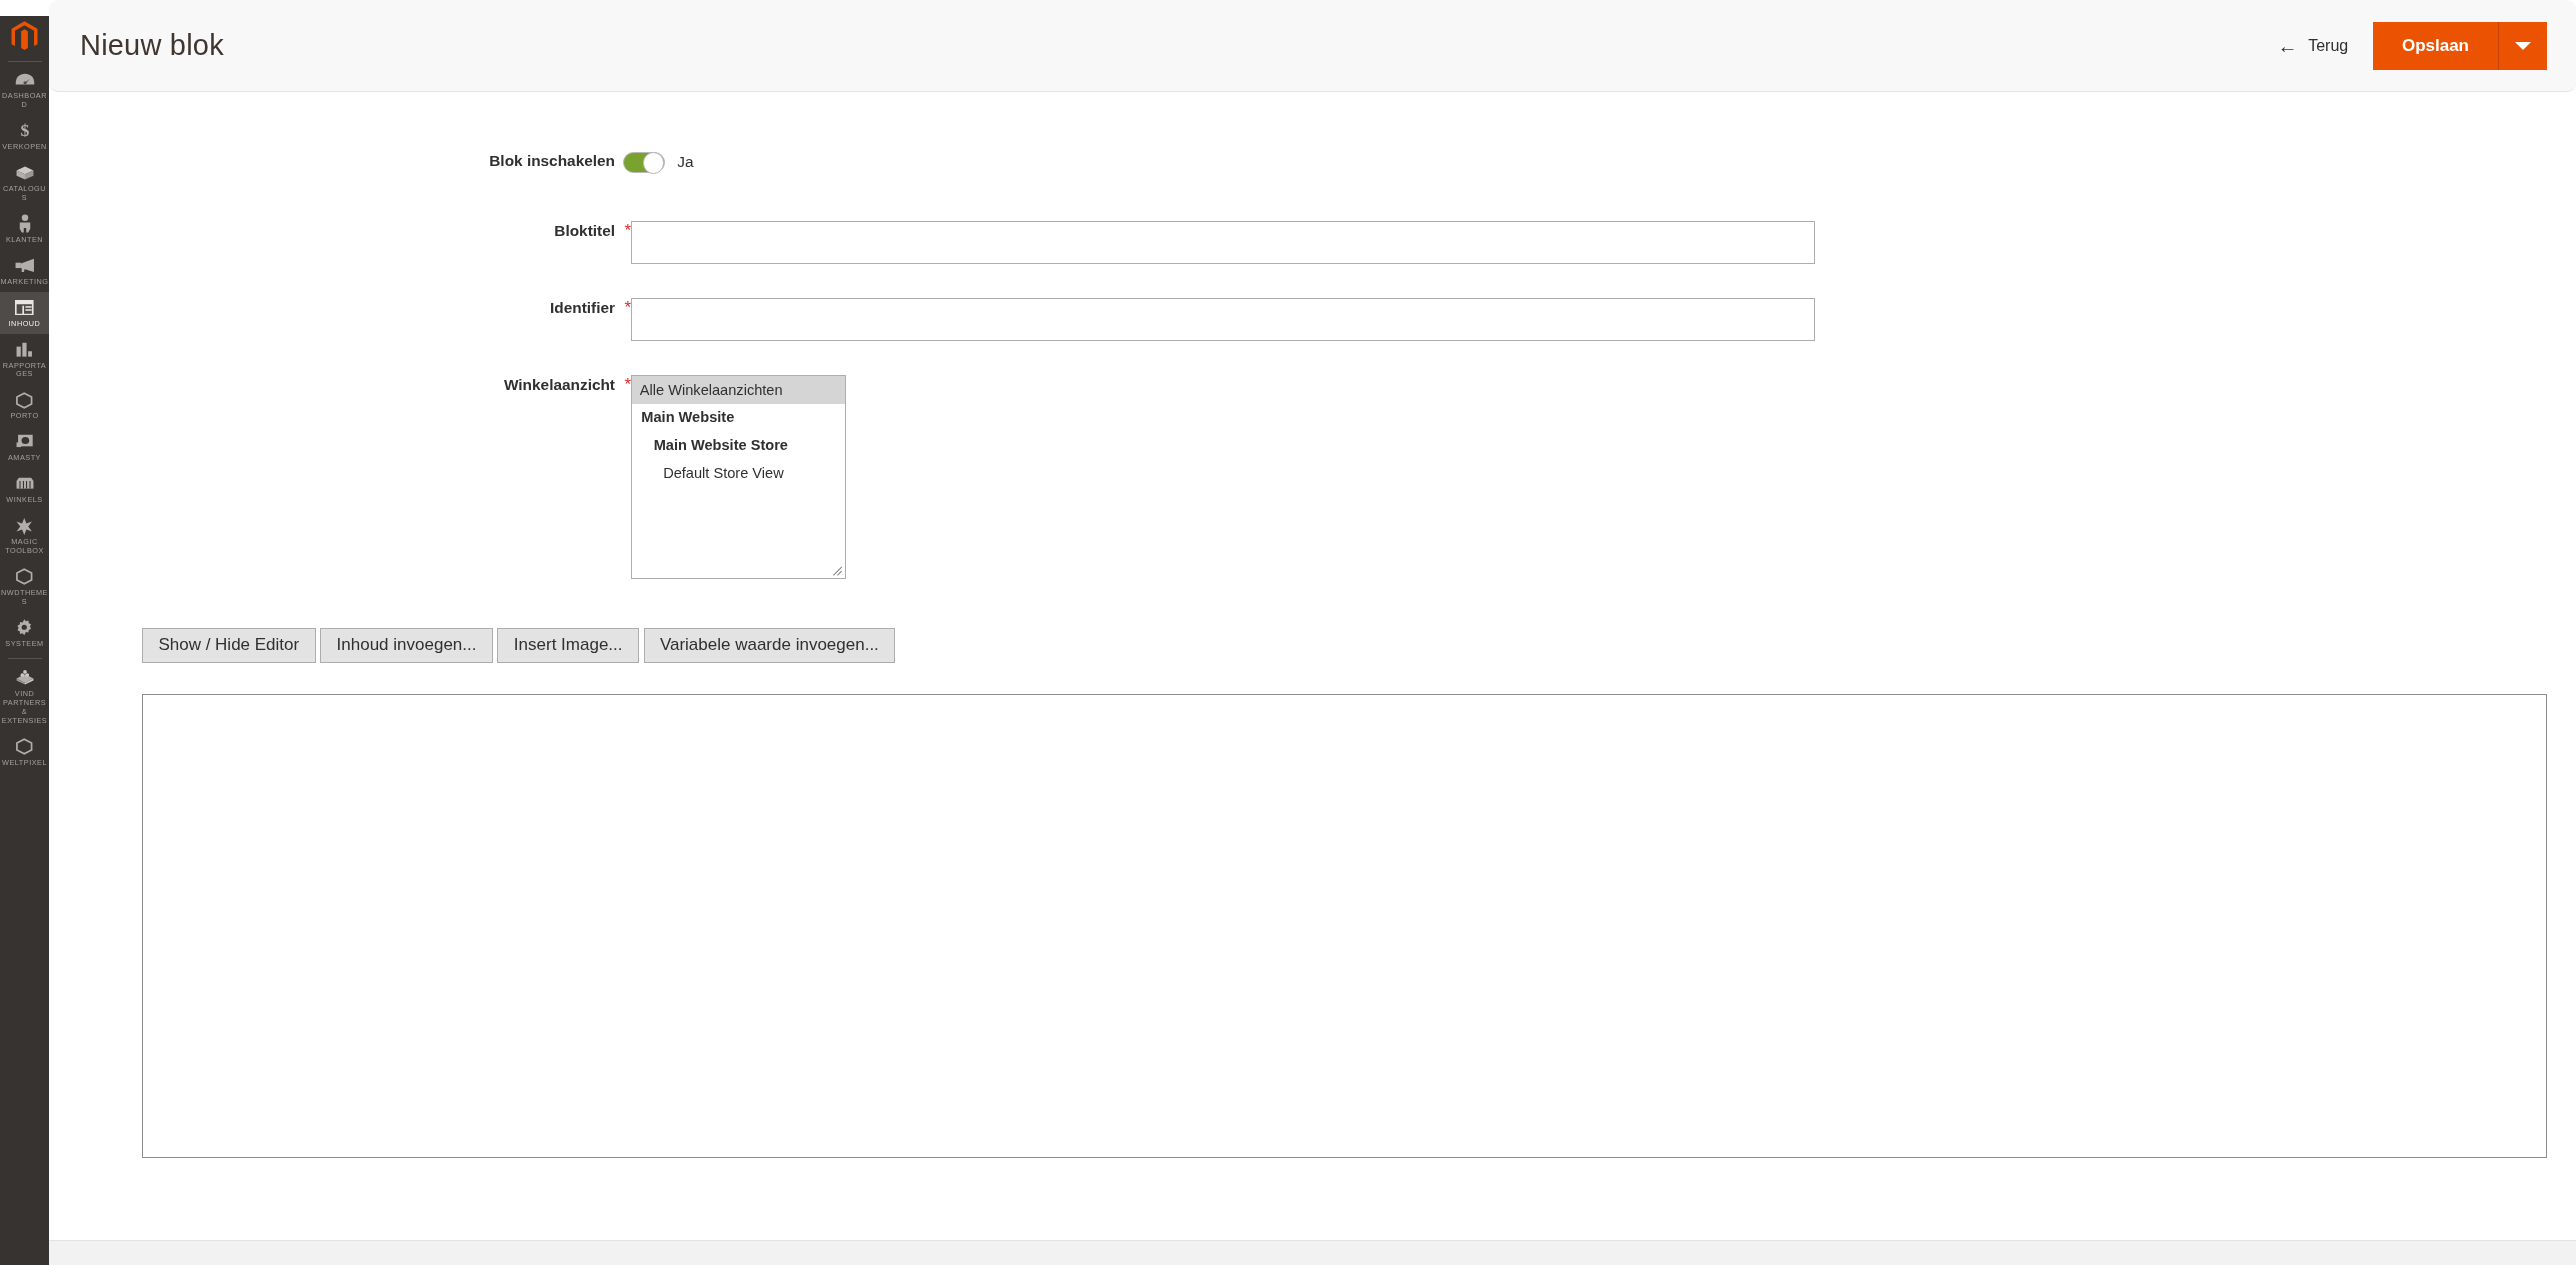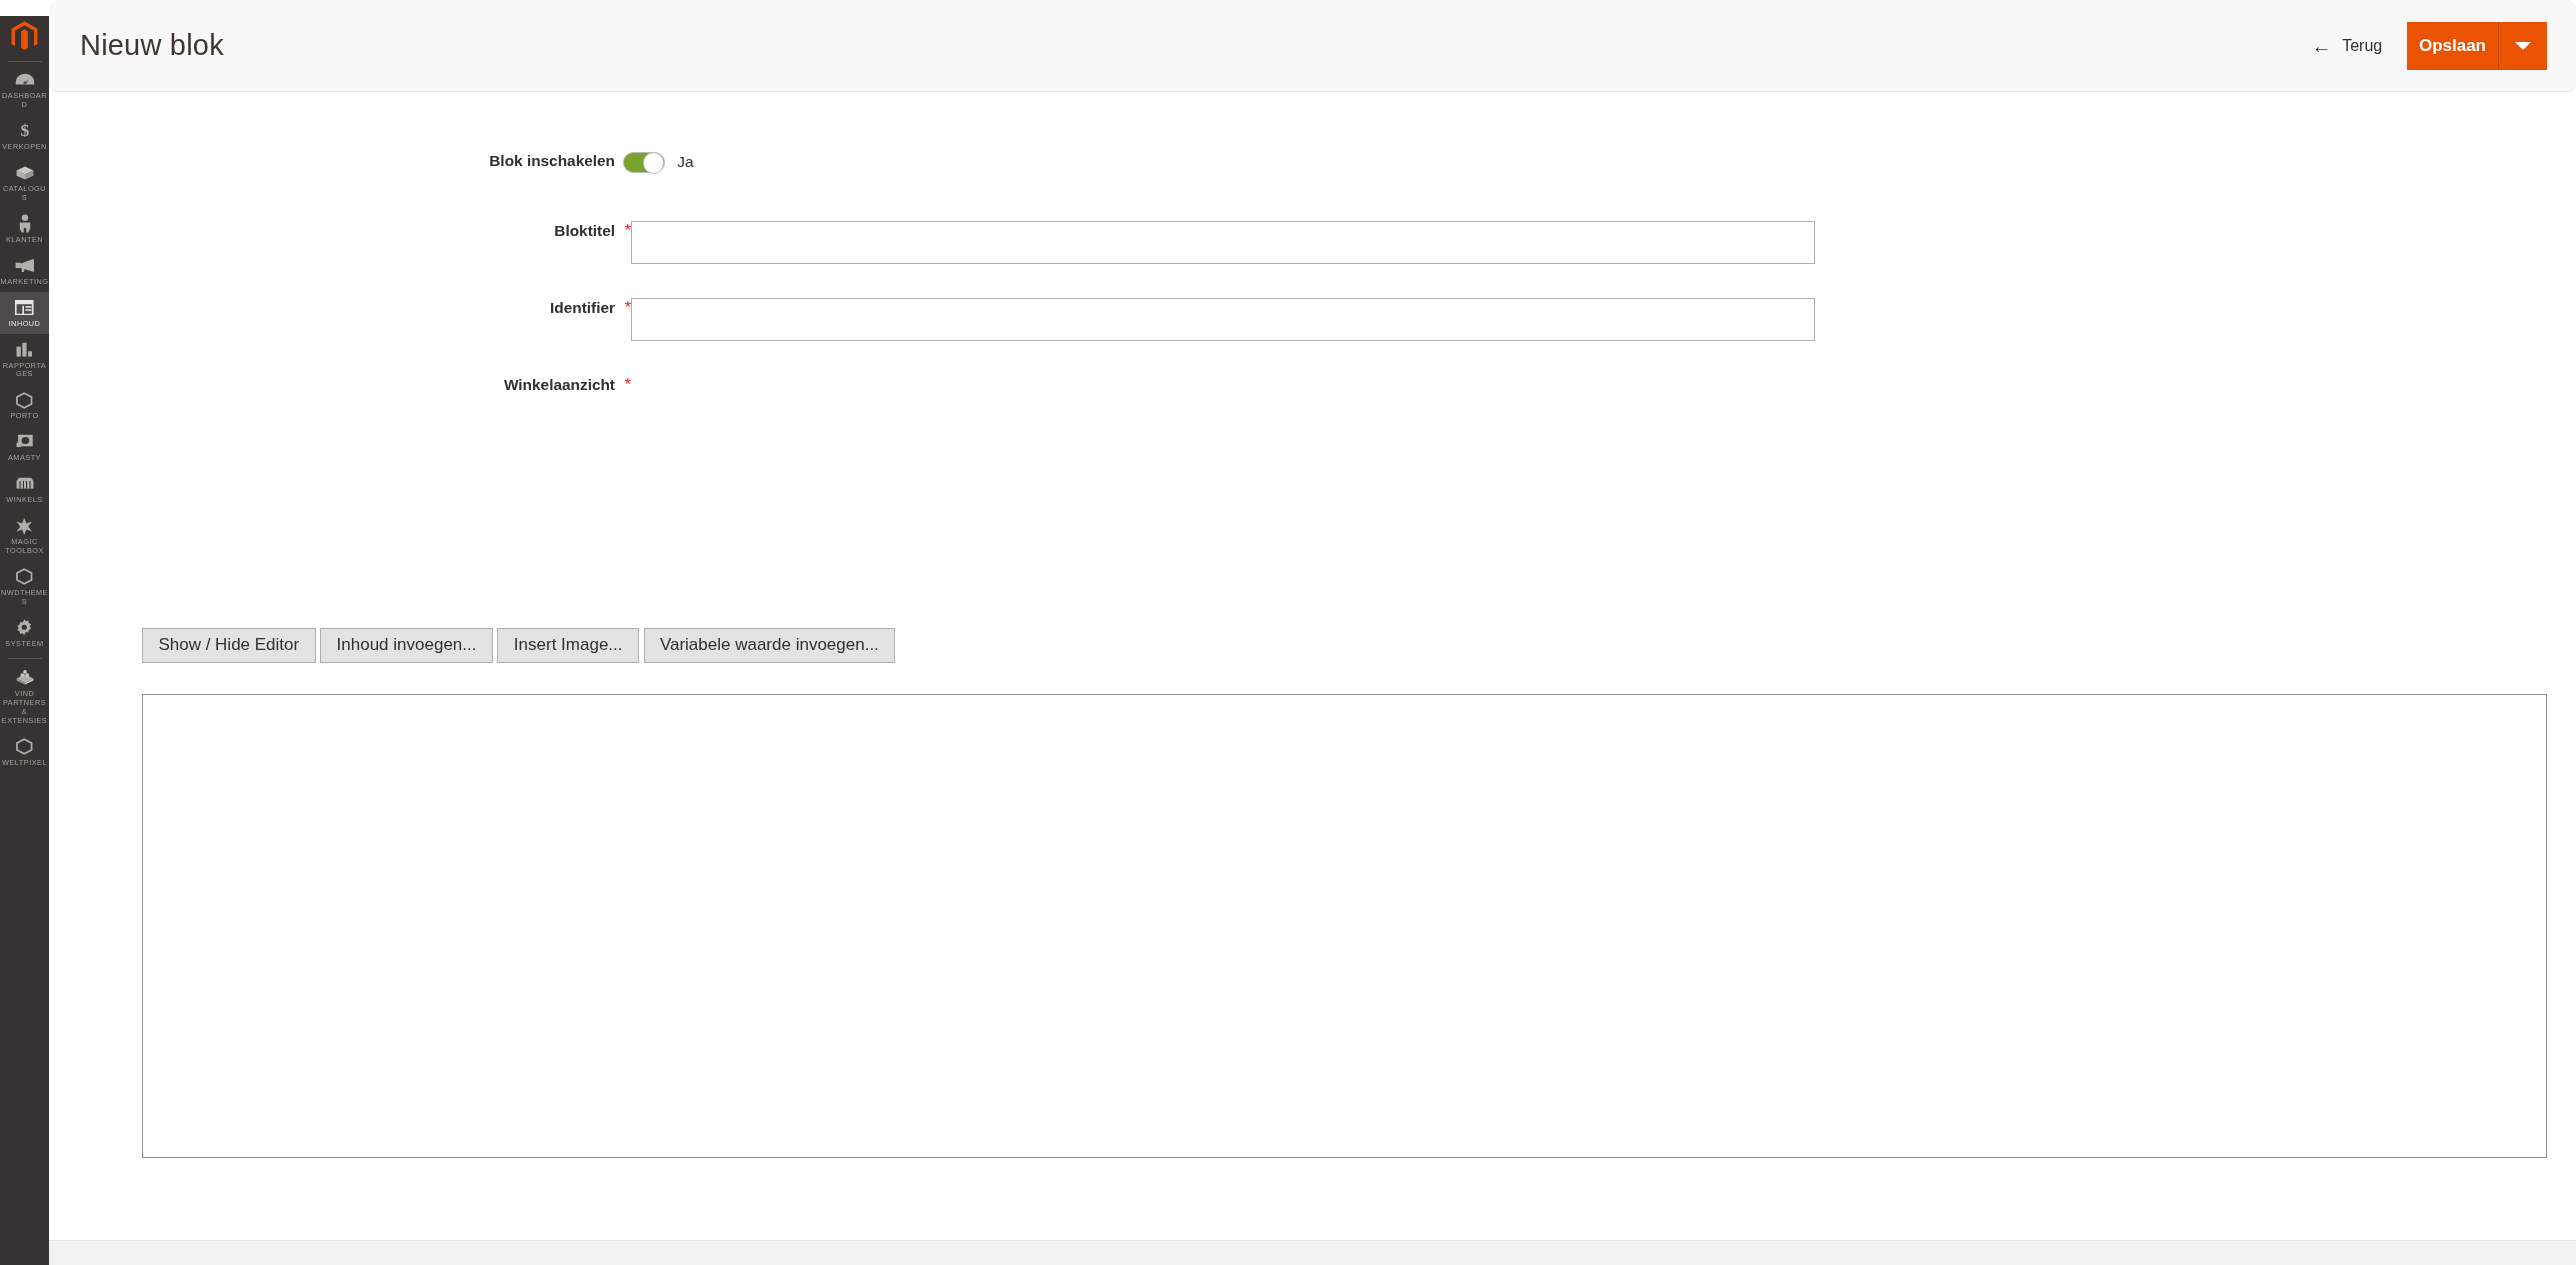--- a/index.html
+++ b/index.html
@@ -56,21 +56,21 @@
   .header-actions{ display:flex; align-items:center; gap:17px; }
   .back-link{
     display:flex; align-items:center; gap:10.8px;
     font-size:16px; color:#303030; text-decoration:none; cursor:pointer;
     padding:6.2px 7.7px;
   }
   .back-arrow{ font-size:20px; line-height:1; color:#303030; }
   .save-group{ display:flex; align-items:stretch; height:48px; }
   .save-btn{
     background:#eb5202; color:#ffffff; border:none;
-    font-size:17px; font-weight:600; padding:0 12px; cursor:pointer;
+    font-size:17px; font-weight:600; padding:0 29px; cursor:pointer;
     font-family:"Liberation Sans", sans-serif;
     border-right:0.8px solid #c44400;
   }
   .save-caret{
     background:#eb5202; border:none; width:48px; cursor:pointer;
     display:flex; align-items:center; justify-content:center;
   }
   .caret{
     width:0; height:0; border-left:8.5px solid transparent;
     border-right:8.5px solid transparent; border-top:8.5px solid #ffffff;
@@ -388,20 +388,27 @@
         <span class="req">*</span>
       </div>
       <input class="text-input" type="text" value="" style="">
     </div>
 
     <div class="form-row select-row">
       <div class="label-cell">
         <span class="field-label">Winkelaanzicht</span>
         <span class="req">*</span>
       </div>
+      <div class="multiselect" id="store-view-list">
+        <div class="ms-option lvl0 selected">Alle Winkelaanzichten</div>
+          <div class="ms-option lvl1">Main Website</div>
+          <div class="ms-option lvl2">Main Website Store</div>
+          <div class="ms-option lvl3">Default Store View</div>
+          <span class="resize-grip"></span>
+      </div>
     </div>
 
     <div class="editor-toolbar" id="editor-toolbar">
         <button class="ed-btn">Show / Hide Editor</button>
         <button class="ed-btn">Inhoud invoegen...</button>
         <button class="ed-btn">Insert Image...</button>
         <button class="ed-btn">Variabele waarde invoegen...</button>
       </div>
 
     <textarea class="editor-area" placeholder="" style=""></textarea>

